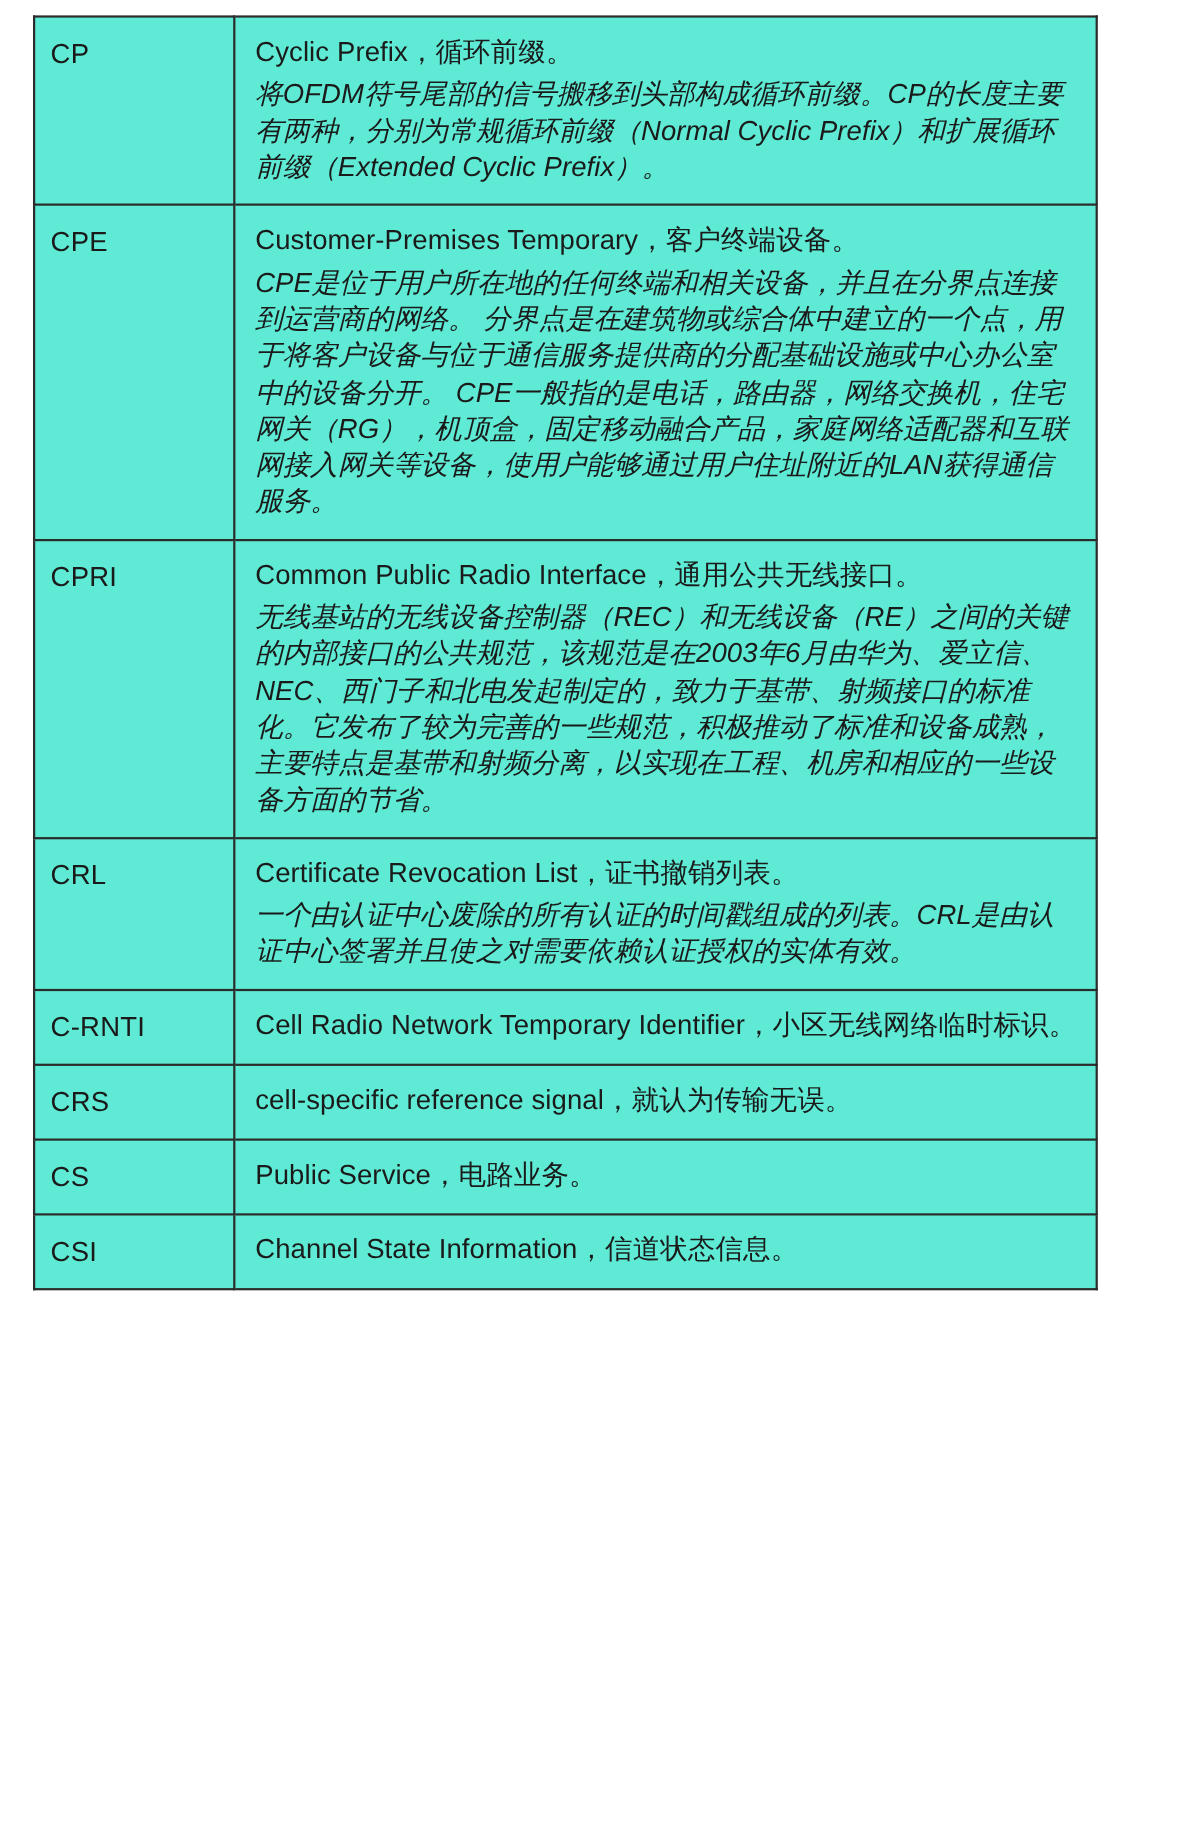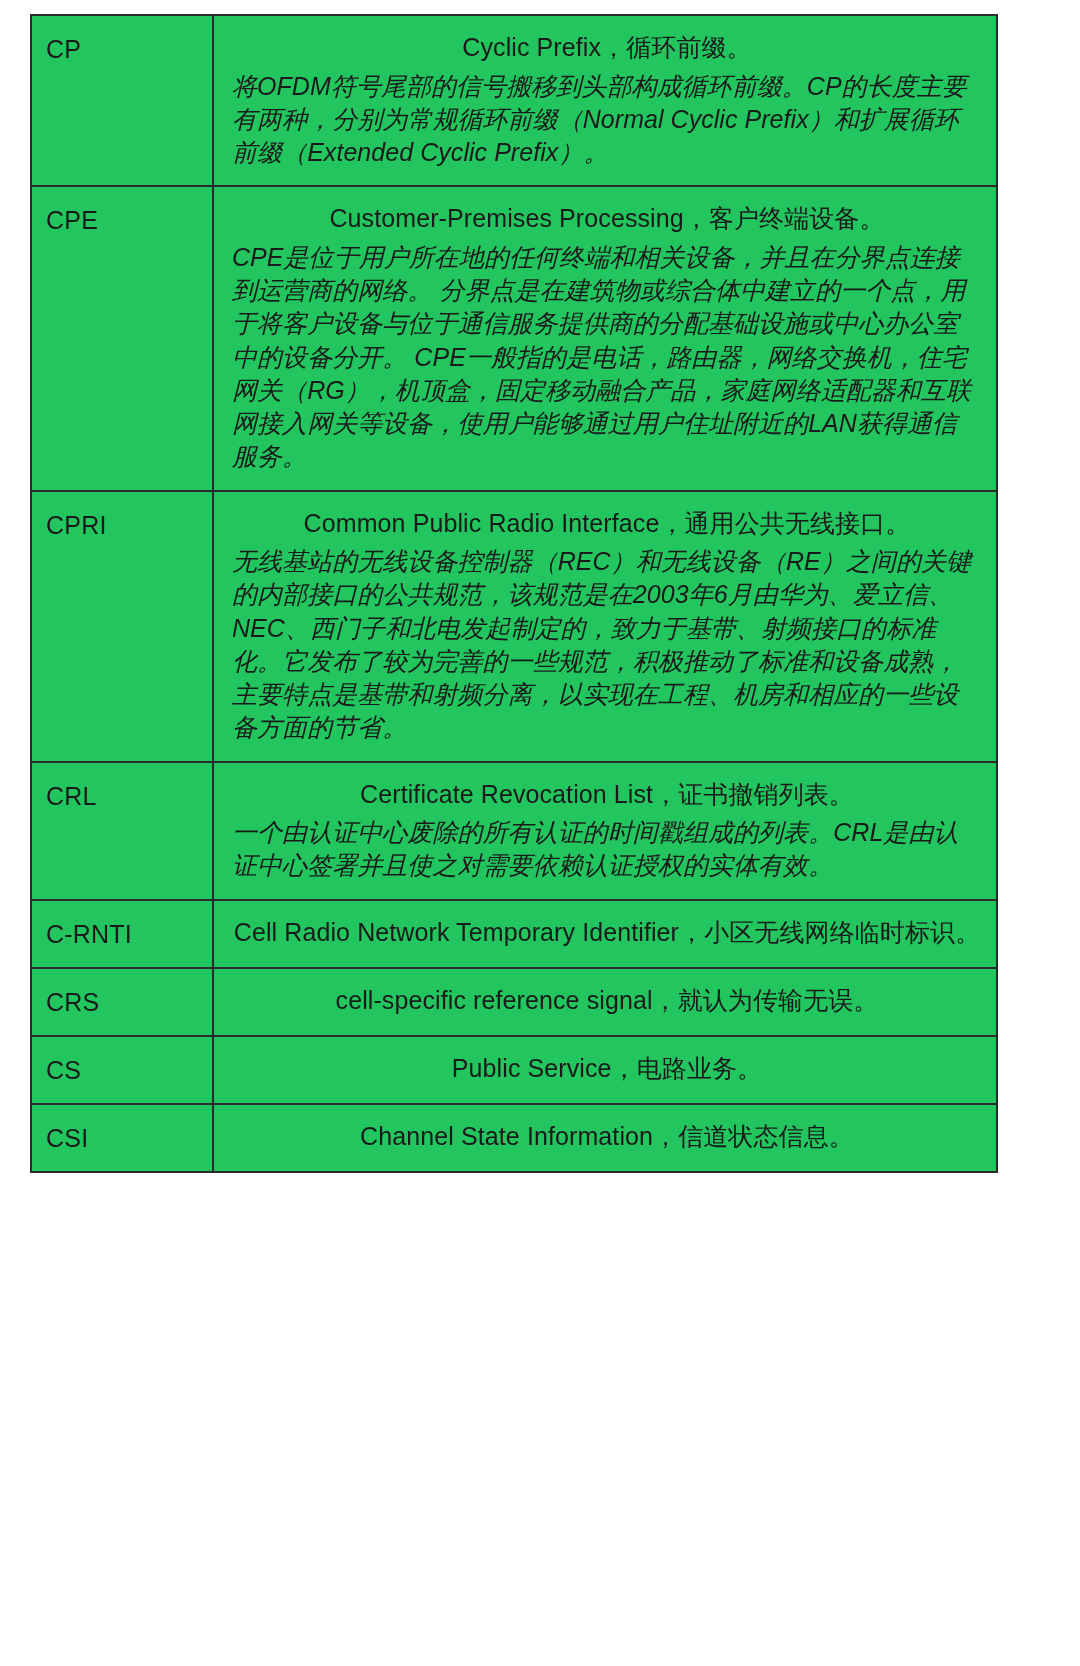--- a/index.html
+++ b/index.html
@@ -23,39 +23,38 @@
   }
   table.glossary {
     width: 968px;
     border-collapse: collapse;
     table-layout: fixed;
     background: #ffffff;
   }
   table.glossary td {
     border: 2px solid #2b2b2b;
     vertical-align: top;
-    background: #22c55e;
+    background: #5eead4;
   }
   td.term-cell {
     width: 166px;
     padding: 17px 0 17px 14px;
     font-size: 25px;
     line-height: 1.28;
     letter-spacing: 0.2px;
     white-space: nowrap;
   }
   td.def-cell {
     padding: 15px 14px 16px 18px;
   }
   .def-title {
     font-size: 25px;
     line-height: 1.30;
     margin: 0 0 4px 0;
     letter-spacing: 0.1px;
-    text-align: center;
   }
   .def-body {
     font-size: 25px;
     line-height: 1.33;
     margin: 6px 0 0 0;
     letter-spacing: 0.05px;
     text-align: left;
     font-style: italic;
   }
   .single .def-title { margin-bottom: 0; }
@@ -69,21 +68,21 @@
       <tr>
         <td class="term-cell"><span>CP</span></td>
         <td class="def-cell">
           <p class="def-title">Cyclic Prefix，循环前缀。</p>
           <p class="def-body">将OFDM符号尾部的信号搬移到头部构成循环前缀。CP的长度主要有两种，分别为常规循环前缀（Normal Cyclic Prefix）和扩展循环前缀（Extended Cyclic Prefix）。</p>
         </td>
       </tr>
       <tr>
         <td class="term-cell"><span>CPE</span></td>
         <td class="def-cell">
-          <p class="def-title">Customer-Premises Processing，客户终端设备。</p>
+          <p class="def-title">Customer-Premises Temporary，客户终端设备。</p>
           <p class="def-body">CPE是位于用户所在地的任何终端和相关设备，并且在分界点连接到运营商的网络。 分界点是在建筑物或综合体中建立的一个点，用于将客户设备与位于通信服务提供商的分配基础设施或中心办公室中的设备分开。 CPE一般指的是电话，路由器，网络交换机，住宅网关（RG），机顶盒，固定移动融合产品，家庭网络适配器和互联网接入网关等设备，使用户能够通过用户住址附近的LAN获得通信服务。</p>
         </td>
       </tr>
       <tr>
         <td class="term-cell"><span>CPRI</span></td>
         <td class="def-cell">
           <p class="def-title">Common Public Radio Interface，通用公共无线接口。</p>
           <p class="def-body">无线基站的无线设备控制器（REC）和无线设备（RE）之间的关键的内部接口的公共规范，该规范是在2003年6月由华为、爱立信、NEC、西门子和北电发起制定的，致力于基带、射频接口的标准化。它发布了较为完善的一些规范，积极推动了标准和设备成熟，主要特点是基带和射频分离，以实现在工程、机房和相应的一些设备方面的节省。</p>
         </td>
       </tr>

